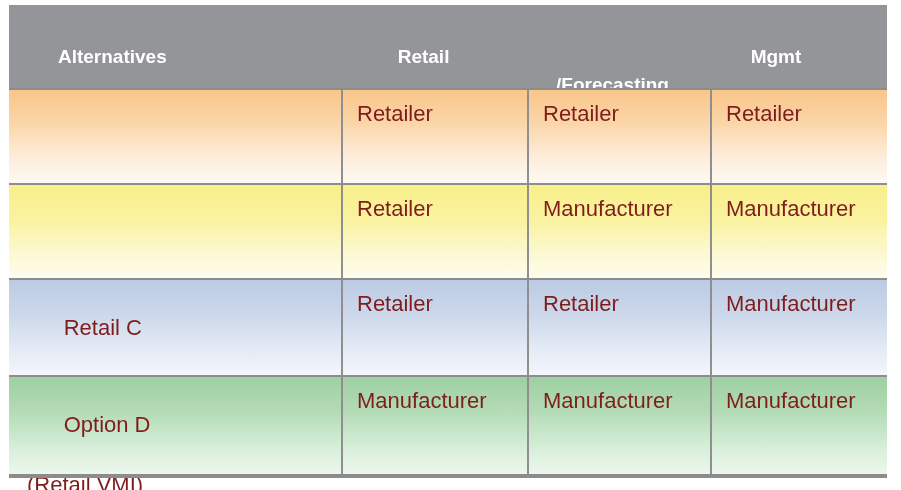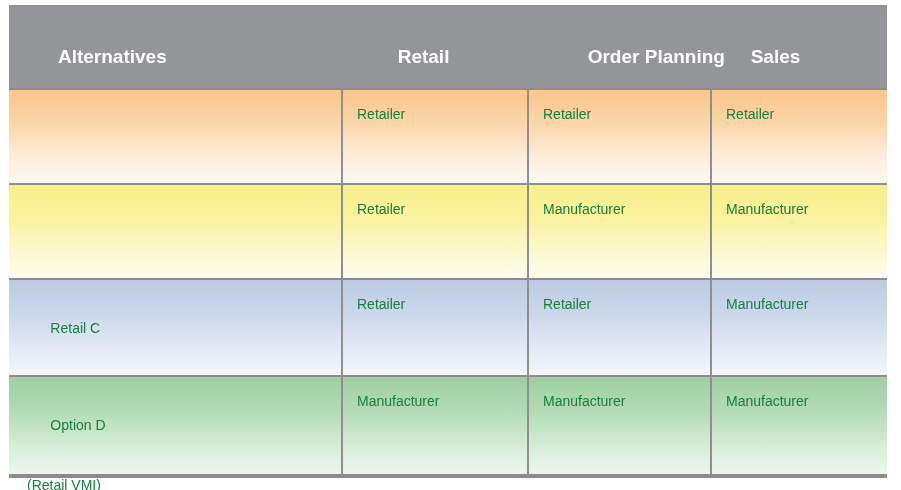--- a/index.html
+++ b/index.html
@@ -87,22 +87,22 @@
     bottom: 0;
     width: 2px;
     background: #8f8f8f;
   }
   .vdiv-1 { left: 332px; }
   .vdiv-2 { left: 518px; }
   .vdiv-3 { left: 701px; }
 
   .cell {
     position: absolute;
-    color: #15803d;
-    font-size: 14px;
+    color: #7f1d1d;
+    font-size: 22px;
     line-height: 24px;
     white-space: pre;
   }
   .cell-alt {
     left: 18px;
     top: 12px;
   }
   .cell-alt .ln2 { display: block; margin-top: 12px; }
   .cell-c1 { left: 348px; top: 12px; }
   .cell-c2 { left: 534px; top: 12px; }
@@ -117,26 +117,25 @@
     <div class="th th-alternatives">
       <span>Alternatives</span>
     </div>
 
     <div class="th th-sales">
       <span>Retail</span>
       <span class="ln2">Forecasting</span>
     </div>
 
     <div class="th th-orderplan">
-      <span>Order Planning</span>
       <span class="ln2">/Forecasting</span>
     </div>
 
     <div class="th th-ordergen">
-      <span>Sales</span>
+      <span>Mgmt</span>
       <span class="ln2">Generation</span>
     </div>
   </div>
 
   <div class="row row-a">
     <div class="rowbg"></div>
     <div class="vdiv vdiv-1"></div>
     <div class="vdiv vdiv-2"></div>
     <div class="vdiv vdiv-3"></div>
     <div class="cell cell-c1">Retailer</div>

